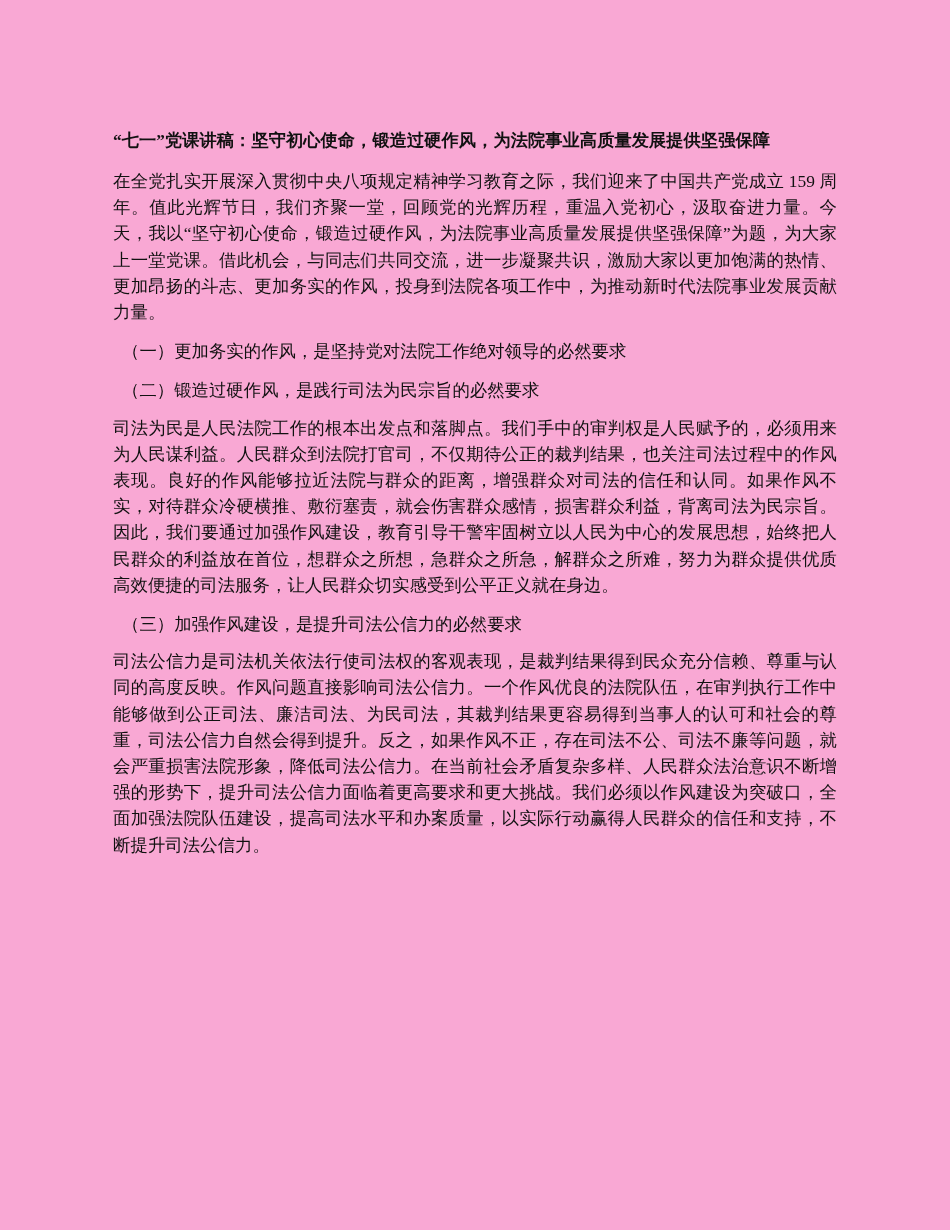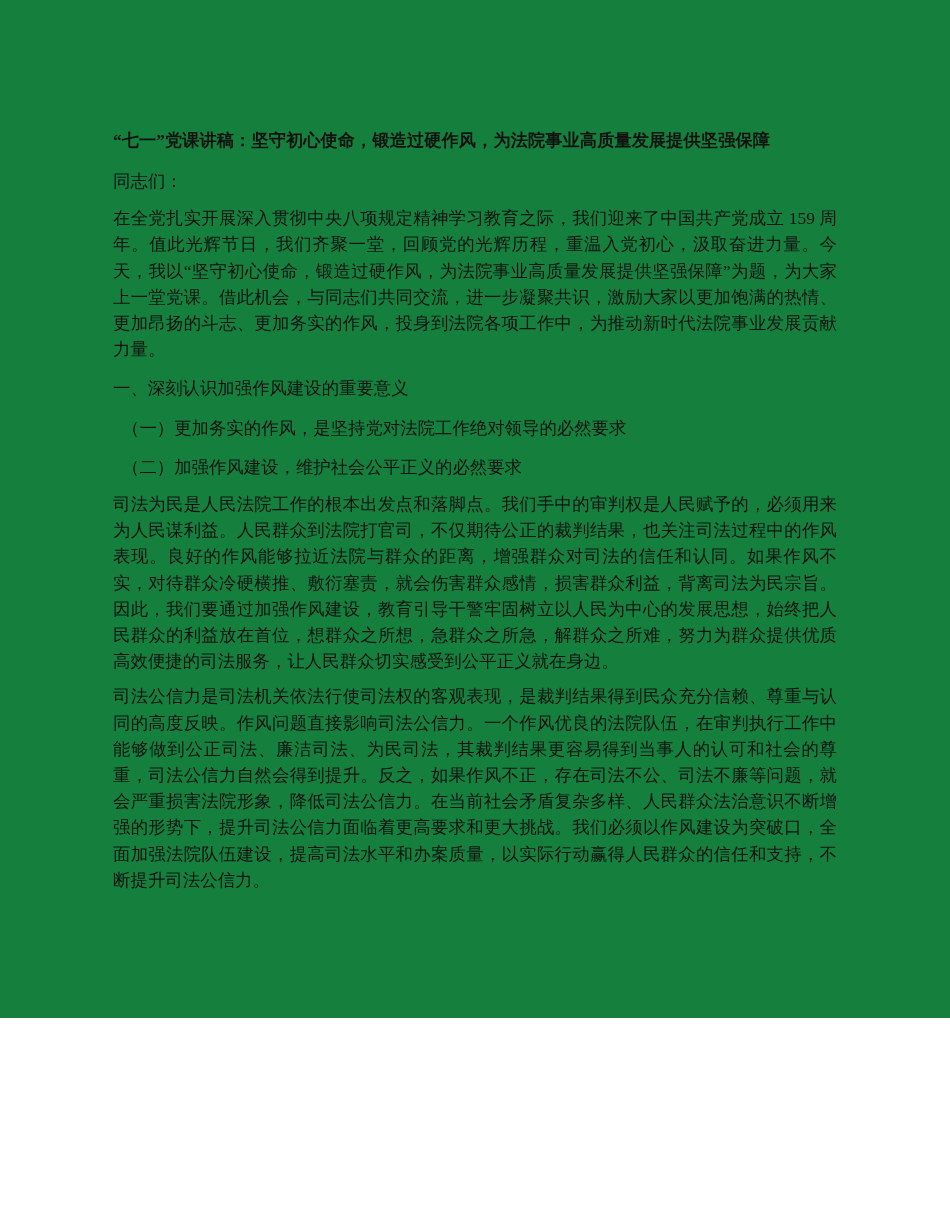--- a/index.html
+++ b/index.html
@@ -11,22 +11,22 @@
     width: 950px;
     height: 1230px;
     overflow: hidden;
     font-family: "Liberation Serif", "DejaVu Serif", serif;
     color: #111111;
     -webkit-font-smoothing: antialiased;
   }
   .page {
     box-sizing: border-box;
     width: 950px;
-    height: 1018px;
-    background: #15803d;
+    height: 1230px;
+    background: #f9a8d4;
     padding: 128px 113px 0 113px;
     position: relative;
   }
   .doc-title {
     font-size: 17.2px;
     font-weight: bold;
     line-height: 26px;
     letter-spacing: 0.1px;
     margin: 0 0 14px 0;
     text-align: left;
@@ -59,30 +59,29 @@
     text-align: left;
   }
 </style>
 </head>
 <body>
 
 <div class="page">
 
   <h1 class="doc-title">“七一”党课讲稿：坚守初心使命，锻造过硬作风，为法院事业高质量发展提供坚强保障</h1>
 
-  <p class="para lead">同志们：</p>
 
   <p class="para">在全党扎实开展深入贯彻中央八项规定精神学习教育之际，我们迎来了中国共产党成立 159 周年。值此光辉节日，我们齐聚一堂，回顾党的光辉历程，重温入党初心，汲取奋进力量。今天，我以“坚守初心使命，锻造过硬作风，为法院事业高质量发展提供坚强保障”为题，为大家上一堂党课。借此机会，与同志们共同交流，进一步凝聚共识，激励大家以更加饱满的热情、更加昂扬的斗志、更加务实的作风，投身到法院各项工作中，为推动新时代法院事业发展贡献力量。</p>
 
-  <h2 class="heading-1">一、深刻认识加强作风建设的重要意义</h2>
 
 
   <h3 class="heading-2">（一）更加务实的作风，是坚持党对法院工作绝对领导的必然要求</h3>
 
 
-  <h3 class="heading-2">（二）加强作风建设，维护社会公平正义的必然要求</h3>
+  <h3 class="heading-2">（二）锻造过硬作风，是践行司法为民宗旨的必然要求</h3>
 
   <p class="para">司法为民是人民法院工作的根本出发点和落脚点。我们手中的审判权是人民赋予的，必须用来为人民谋利益。人民群众到法院打官司，不仅期待公正的裁判结果，也关注司法过程中的作风表现。良好的作风能够拉近法院与群众的距离，增强群众对司法的信任和认同。如果作风不实，对待群众冷硬横推、敷衍塞责，就会伤害群众感情，损害群众利益，背离司法为民宗旨。因此，我们要通过加强作风建设，教育引导干警牢固树立以人民为中心的发展思想，始终把人民群众的利益放在首位，想群众之所想，急群众之所急，解群众之所难，努力为群众提供优质高效便捷的司法服务，让人民群众切实感受到公平正义就在身边。</p>
 
+  <h3 class="heading-2">（三）加强作风建设，是提升司法公信力的必然要求</h3>
 
   <p class="para">司法公信力是司法机关依法行使司法权的客观表现，是裁判结果得到民众充分信赖、尊重与认同的高度反映。作风问题直接影响司法公信力。一个作风优良的法院队伍，在审判执行工作中能够做到公正司法、廉洁司法、为民司法，其裁判结果更容易得到当事人的认可和社会的尊重，司法公信力自然会得到提升。反之，如果作风不正，存在司法不公、司法不廉等问题，就会严重损害法院形象，降低司法公信力。在当前社会矛盾复杂多样、人民群众法治意识不断增强的形势下，提升司法公信力面临着更高要求和更大挑战。我们必须以作风建设为突破口，全面加强法院队伍建设，提高司法水平和办案质量，以实际行动赢得人民群众的信任和支持，不断提升司法公信力。</p>
 
 </div>
 
 </body></html>

